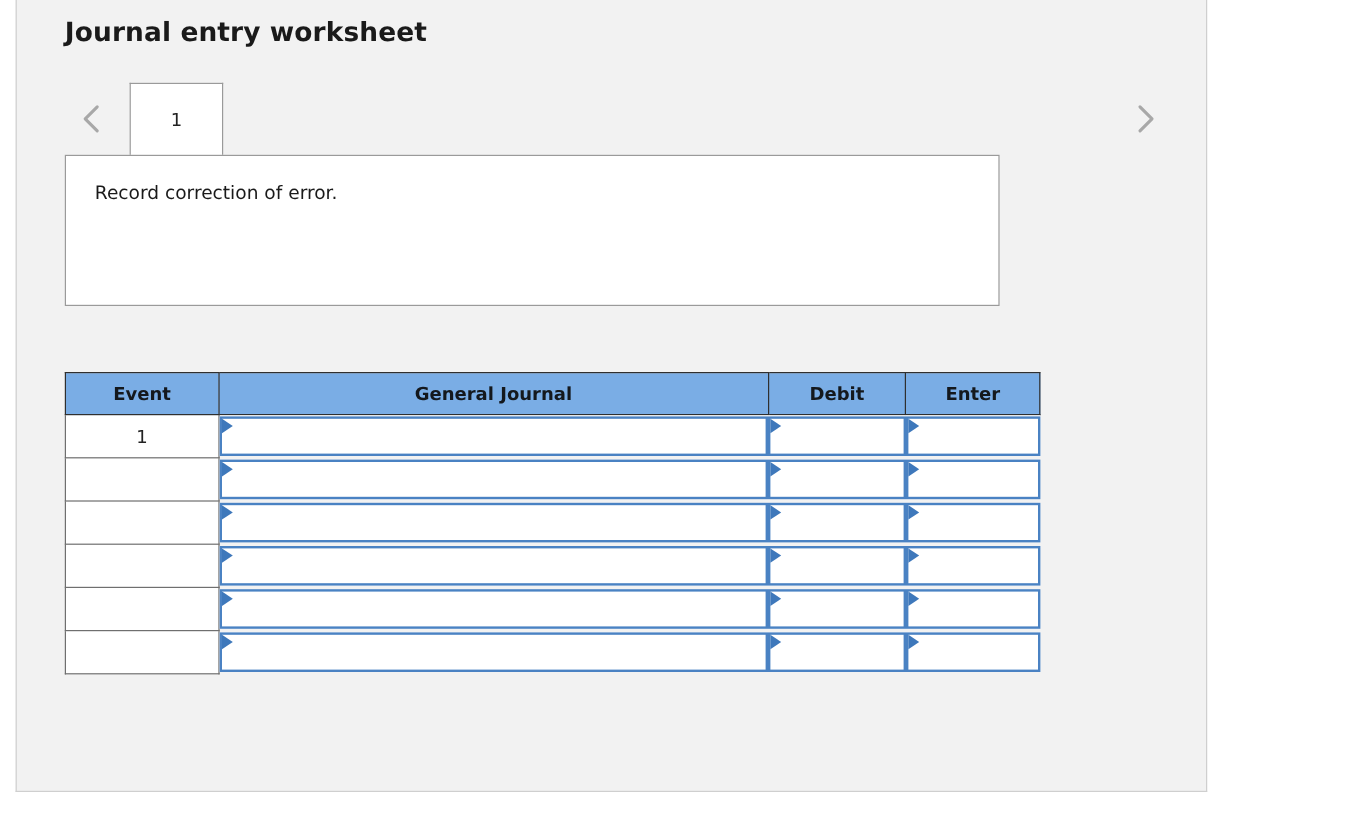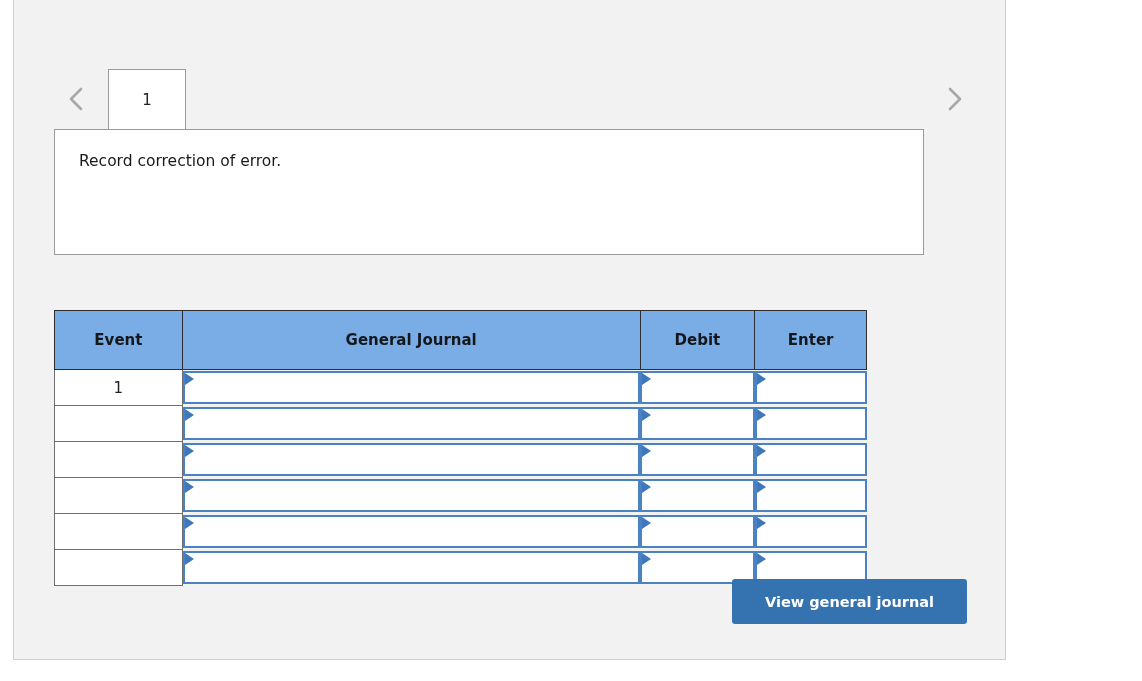--- a/index.html
+++ b/index.html
@@ -80,21 +80,21 @@
     font-size: 15px;
     color: #222;
     cursor: pointer;
   }
 
   
   .desc-box {
     position: absolute;
     left: 40px;
     top: 130px;
-    width: 870px;
+    width: 779px;
     height: 126px;
     background: #ffffff;
     border: 1px solid #9a9a9a;
     box-sizing: border-box;
   }
   .desc-text {
     position: absolute;
     left: 24px;
     top: 22px;
     font-size: 15.5px;
@@ -119,21 +119,21 @@
     border-collapse: collapse;
     table-layout: fixed;
   }
   .jtable th {
     background: #7aade5;
     border: 1px solid #2f2f2f;
     height: 34px;
     font-size: 15px;
     font-weight: bold;
     color: #14181d;
-    padding: 12px;
+    padding: 0;
   }
   .col-event  { width: 127px; }
   .col-gj     { width: 455px; }
   .col-debit  { width: 114px; }
   .col-credit { width: 111px; }
 
   .jtable td { padding: 0; height: 35px; }
 
   
   td.cell-event {
@@ -187,20 +187,21 @@
   .btn-clear  { left: 307px; top: 580px; width: 208px; }
   .btn-view   { left: 718px; top: 580px; width: 235px; }
 </style>
 </head>
 <body>
 
 <div class="screen">
 
   <div class="panel">
 
+    <div class="ws-title">Journal entry worksheet</div>
 
     <div class="tabstrip">
 
       <div class="nav-arrow nav-prev">
         <span>
           <svg width="20" height="30" viewBox="0 0 20 30">
             <polyline points="15,5 5,15 15,25" fill="none" stroke="#a8a8a8" stroke-width="2.6" stroke-linecap="round" stroke-linejoin="round"></polyline>
           </svg>
         </span>
       </div>
@@ -307,16 +308,15 @@
             </td>
           <td class="cell-input">
               <div class="cellbox"></div>
             </td>
         </tr>
       </tbody>
     </table>
 
 
 
-    <button class="btn btn-view">View general journal</button>
 
   </div>
 </div>
 
 </body></html>

